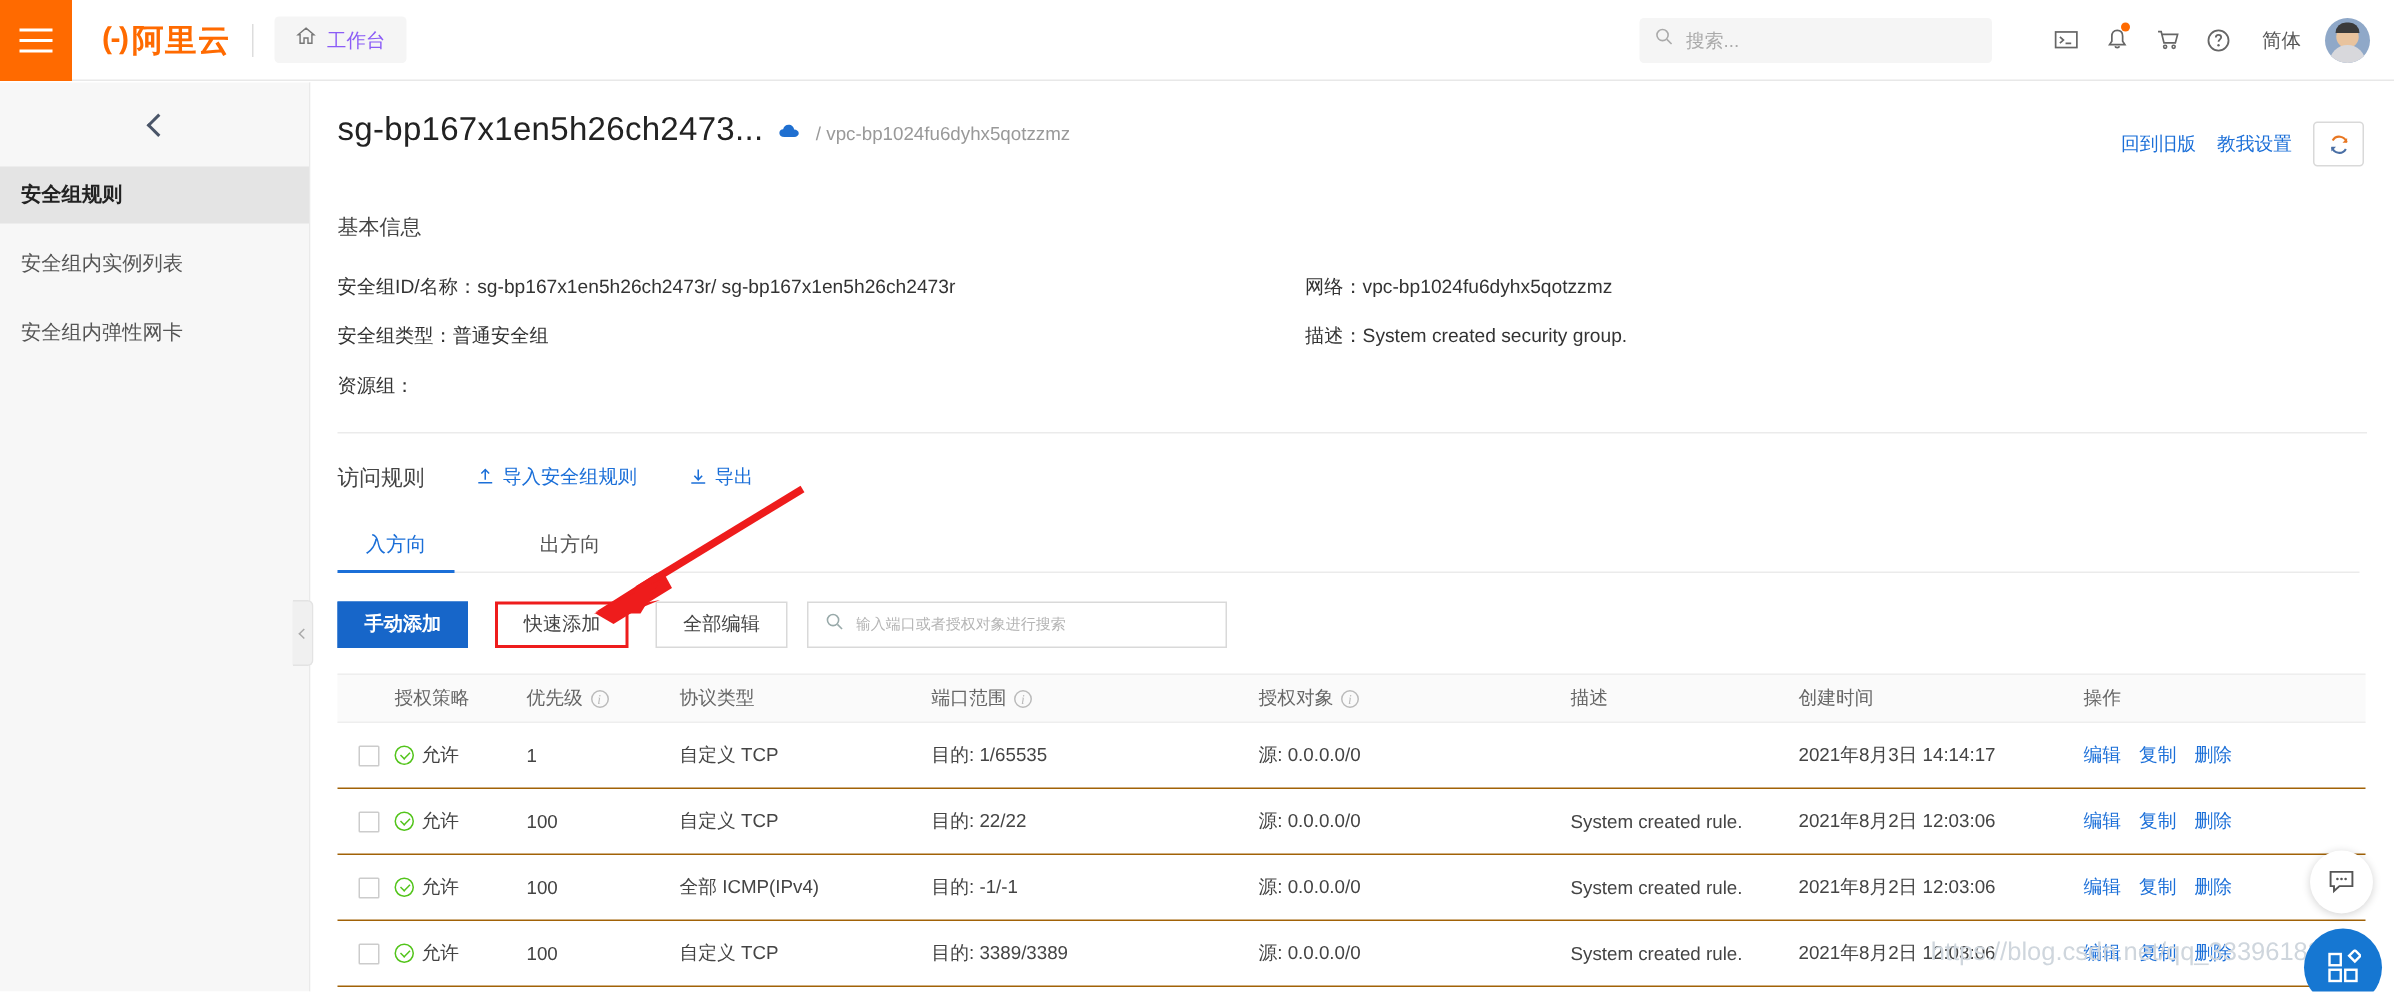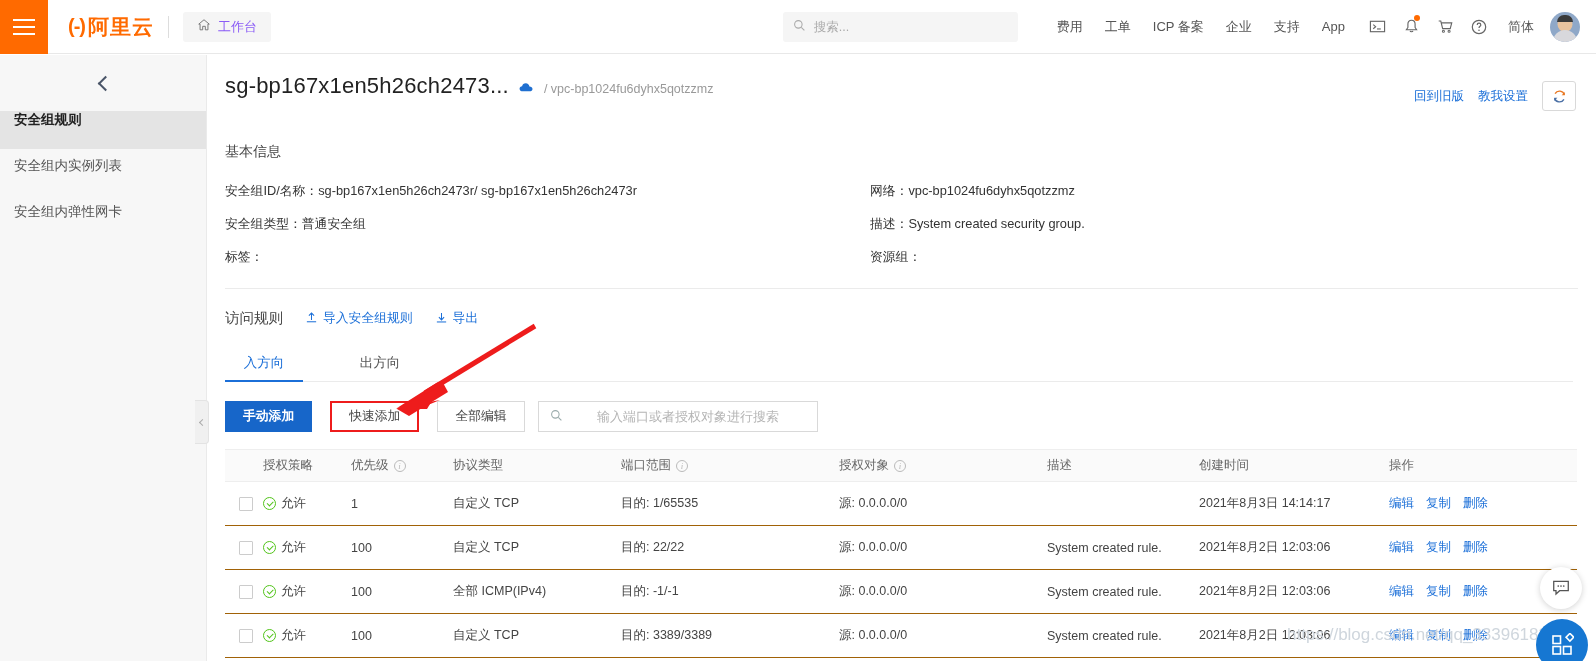--- a/index.html
+++ b/index.html
@@ -94,21 +94,21 @@
   }
   .collapse-row {
     height:56px; display:flex; align-items:center; justify-content:center;
     cursor:pointer;
   }
   .chev-left {
     width:11px; height:11px; border-left:2px solid #4a5568; border-bottom:2px solid #4a5568;
     transform:rotate(45deg); margin-left:4px;
   }
   .side-item {
-    height:38px; display:flex; padding-left:14px;
+    height:38px; display:flex; align-items:center; padding-left:14px;
     font-size:13.5px; color:#555; cursor:pointer;
   }
   .side-item.active { background:#e4e4e4; color:#222; font-weight:bold; }
   .side-item.gap { margin-top:8px; }
 
   
   .main { position:absolute; top:55px; left:207px; width:1389px; height:606px; background:#fff; }
 
   .title-row {
     display:flex; align-items:baseline; padding:18px 0 0 18px; position:relative;
@@ -137,21 +137,21 @@
   .info-grid {
     margin:22px 0 0 18px; width:1340px;
     display:grid; grid-template-columns: 645px 1fr; row-gap:16px;
   }
   .info-item { font-size:12.8px; color:#333; }
   .info-label { color:#333; }
   .info-value { color:#333; }
 
   .divider { height:1px; background:#ebebeb; margin:22px 18px 0 18px; }
 
-  .rules-head { display:flex; align-items:center; gap:22px; margin:20px 0 0 18px;text-align:center; }
+  .rules-head { display:flex; align-items:center; gap:34px; margin:20px 0 0 18px;text-align:center; }
   .rules-title { font-size:14.5px; color:#444; }
   .icon-link {
     display:flex; align-items:center; gap:5px; font-size:12.8px;
     color:#1b6fd8; cursor:pointer;
   }
 
   .tabs { display:flex; gap:0; margin:18px 0 0 18px; border-bottom:1px solid #ebebeb; width:1348px; }
   .tab {
     font-size:13.5px; padding:8px 0 9px 0; width:78px; text-align:center;
     cursor:pointer; color:#555; position:relative;
@@ -168,22 +168,22 @@
     background:#fff; color:#444; cursor:pointer; display:flex; align-items:center;
     font-family:inherit; border-radius:0;
   }
   .btn.primary { background:#1766c9; border-color:#1766c9; color:#fff; font-weight:bold; }
   .btn.highlight { border:2px solid #ee1c1c; margin:0 18px; }
   .rule-search {
     width:280px; height:31px; border:1px solid #d9d9d9; margin-left:13px;
     display:flex; align-items:center; gap:8px; padding:0 11px; background:#fff;
   }
   .rule-search input {
-    border:none; outline:none; background:transparent; font-size:13px;
-    width:100%; font-family:inherit; color:#333;text-align:center;
+    border:none; outline:none; background:transparent; font-size:10px;
+    width:100%; font-family:inherit; color:#333;
   }
   .rule-search input::placeholder { color:#b5b5b5; }
 
   
   .table { margin:17px 0 0 18px; width:1352px; }
   .thead {
     display:flex; align-items:center; height:33px; background:#fafafa;
     border-top:1px solid #eee; border-bottom:1px solid #eee;
     font-size:12.5px; color:#666;
   }
@@ -289,28 +289,20 @@
     <div class="search-box">
       <span>
         <svg width="13" height="13" viewBox="0 0 16 16">
             <circle cx="6.6" cy="6.6" r="4.6" fill="none" stroke="#aaa" stroke-width="1.3"></circle>
             <line x1="10.2" y1="10.2" x2="14" y2="14" stroke="#aaa" stroke-width="1.3"></line>
           </svg>
       </span>
       <input type="text" placeholder="搜索..." style="">
     </div>
 
-    <div class="nav-links">
-      <span class="nav-link">费用</span>
-      <span class="nav-link">工单</span>
-      <span class="nav-link">ICP 备案</span>
-      <span class="nav-link">企业</span>
-      <span class="nav-link">支持</span>
-      <span class="nav-link">App</span>
-    </div>
 
     <div class="nav-icons">
       <div class="nav-icon">
         <svg width="17" height="17" viewBox="0 0 18 18">
             <rect x="1.5" y="3.5" width="15" height="11" fill="none" stroke="#666" stroke-width="1.2"></rect>
             <path d="M4.5 7 L7 9.2 L4.5 11.4" fill="none" stroke="#666" stroke-width="1.2"></path>
             <line x1="8.5" y1="11.6" x2="12.5" y2="11.6" stroke="#666" stroke-width="1.2"></line>
           </svg>
       </div>
       <div class="nav-icon">
@@ -392,23 +384,20 @@
         <span class="info-label">安全组ID/名称：</span><span class="info-value">sg-bp167x1en5h26ch2473r/ sg-bp167x1en5h26ch2473r</span>
       </div>
       <div class="info-item">
         <span class="info-label">网络：</span><span class="info-value">vpc-bp1024fu6dyhx5qotzzmz</span>
       </div>
       <div class="info-item">
         <span class="info-label">安全组类型：</span><span class="info-value">普通安全组</span>
       </div>
       <div class="info-item">
         <span class="info-label">描述：</span><span class="info-value">System created security group.</span>
-      </div>
-      <div class="info-item">
-        <span class="info-label">标签：</span><span class="info-value"></span>
       </div>
       <div class="info-item">
         <span class="info-label">资源组：</span><span class="info-value"></span>
       </div>
     </div>
 
     <div class="divider"></div>
 
     <div class="rules-head">
       <span class="rules-title">访问规则</span>

